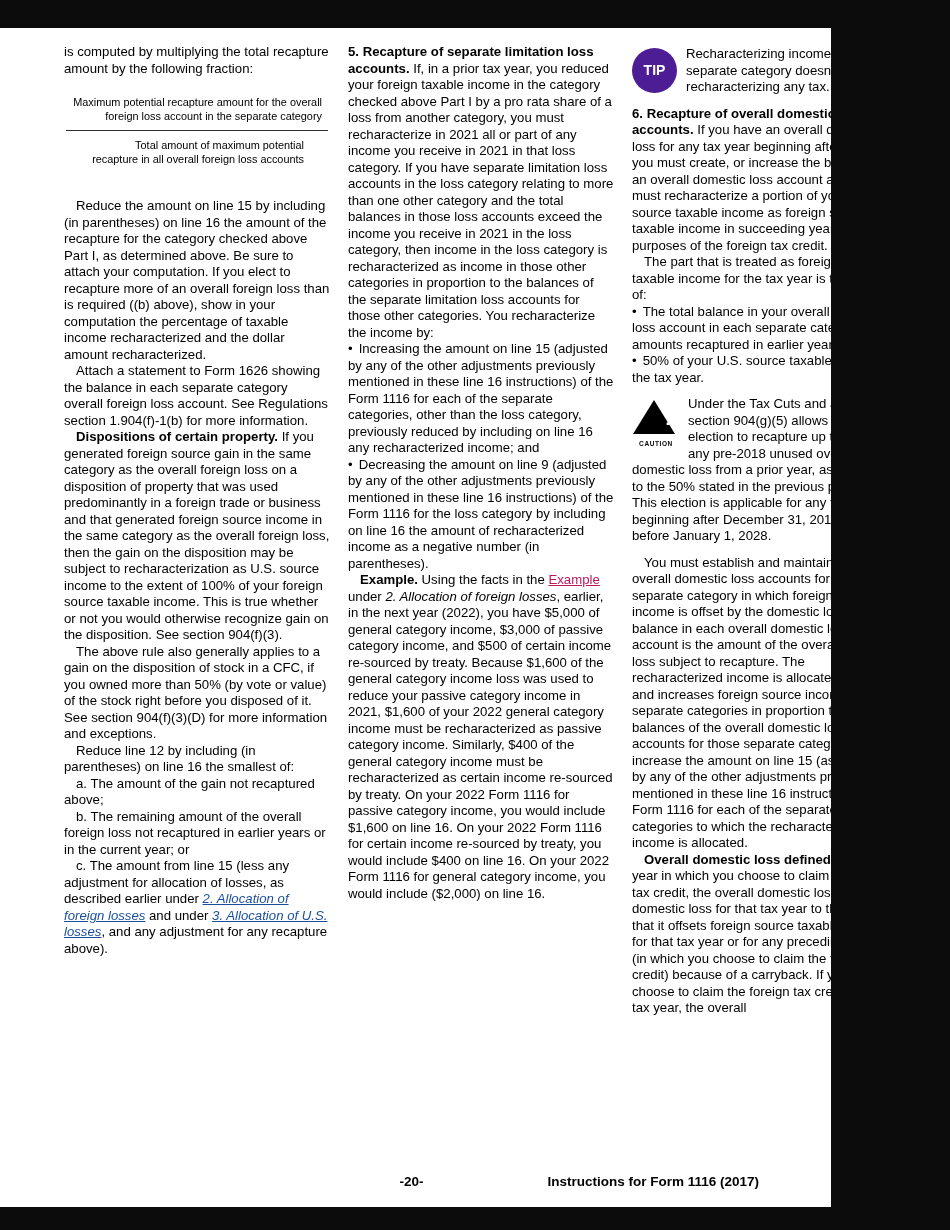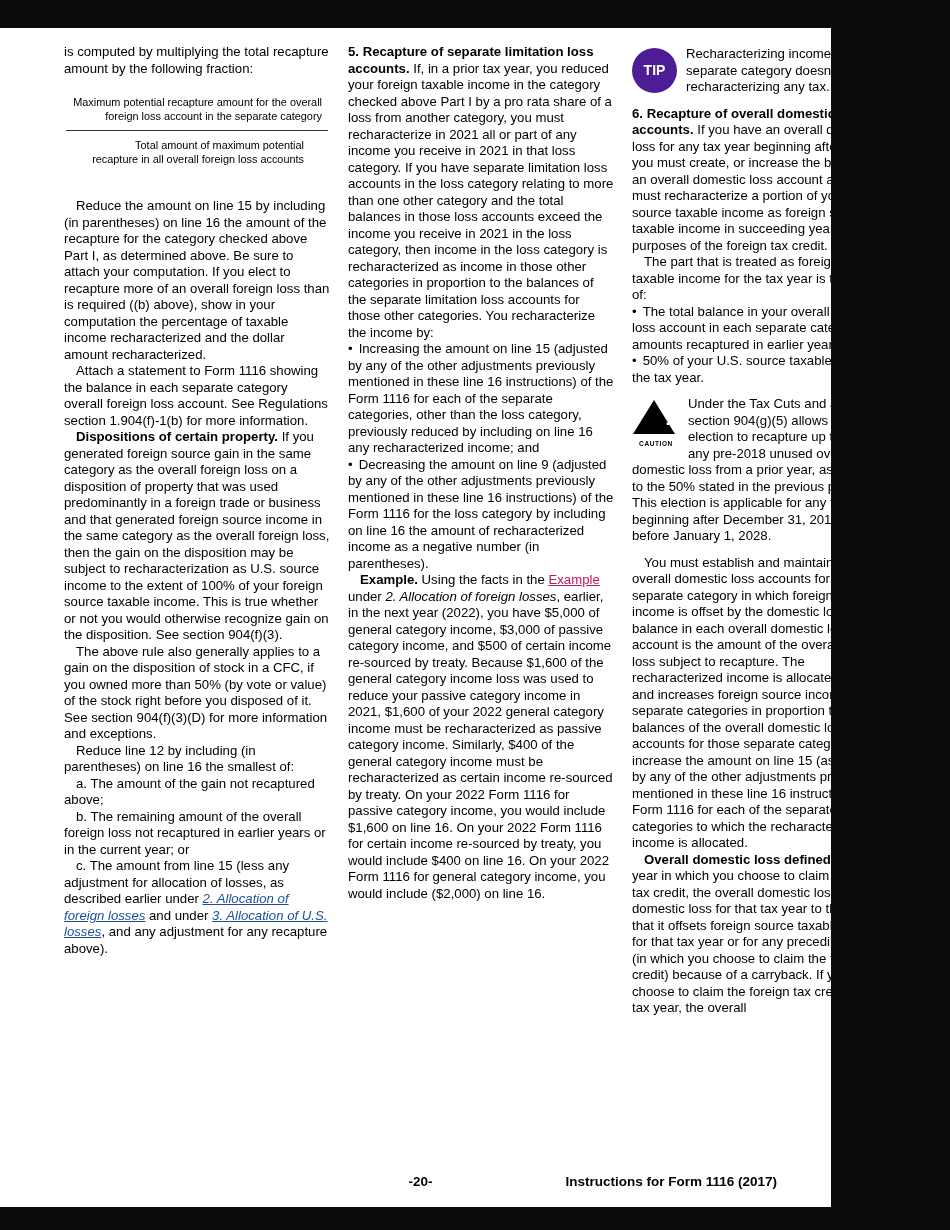--- a/index.html
+++ b/index.html
@@ -97,21 +97,21 @@
   .caution-word {
     display:block;
     font-size:6.5px;
     font-weight:bold;
     letter-spacing:0.6px;
     margin-top:1px;
   }
   
   .footer {
     position:absolute;
-    left:64px; right:54px;
+    left:64px; right:72px;
     bottom:16px;
     height:17px;
     font-size:13.5px;
     font-weight:bold;
     color:#000;
   }
   .page-num { position:absolute; left:50%; transform:translateX(-50%); }
   .doc-title { position:absolute; right:0; }
 </style>
 </head>
@@ -122,21 +122,21 @@
 
     <div class="col">
       <p class="noindent">is computed by multiplying the total recapture amount by the following fraction:</p>
 
       <div class="fraction">
         <div class="frac-num">Maximum potential recapture amount for the overall foreign loss account in the separate category</div>
         <div class="frac-den">Total amount of maximum potential recapture in all overall foreign loss accounts</div>
       </div>
 
       <p class="para">Reduce the amount on line 15 by including (in parentheses) on line 16 the amount of the recapture for the category checked above Part I, as determined above. Be sure to attach your computation. If you elect to recapture more of an overall foreign loss than is required ((b) above), show in your computation the percentage of taxable income recharacterized and the dollar amount recharacterized.</p>
-      <p class="para mt6">Attach a statement to Form 1116 showing the balance in each separate category overall foreign loss account. See Regulations section 1.904(f)-1(b) for more information.</p>
+      <p class="para mt6">Attach a statement to Form 1626 showing the balance in each separate category overall foreign loss account. See Regulations section 1.904(f)-1(b) for more information.</p>
 
       <p class="para mt10"><span class="bi">Dispositions of certain property.</span> <span>If you generated foreign source gain in the same category as the overall foreign loss on a disposition of property that was used predominantly in a foreign trade or business and that generated foreign source income in the same category as the overall foreign loss, then the gain on the disposition may be subject to recharacterization as U.S. source income to the extent of 100% of your foreign source taxable income. This is true whether or not you would otherwise recognize gain on the disposition. See section 904(f)(3).</span></p>
 
       <p class="para mt6">The above rule also generally applies to a gain on the disposition of stock in a CFC, if you owned more than 50% (by vote or value) of the stock right before you disposed of it. See section 904(f)(3)(D) for more information and exceptions.</p>
       <p class="para mt6">Reduce line 12 by including (in parentheses) on line 16 the smallest of:</p>
 
       <p class="para mt6">a. The amount of the gain not recaptured above;</p>
       <p class="para mt6">b. The remaining amount of the overall foreign loss not recaptured in earlier years or in the current year; or</p>
       <p class="para mt6"><span>c. The amount from line 15 (less any adjustment for allocation of losses, as described earlier under </span><a class="link">2. Allocation of foreign losses</a><span> and under </span><a class="link">3. Allocation of U.S. losses</a><span>, and any adjustment for any recapture above).</span></p>
     </div>

